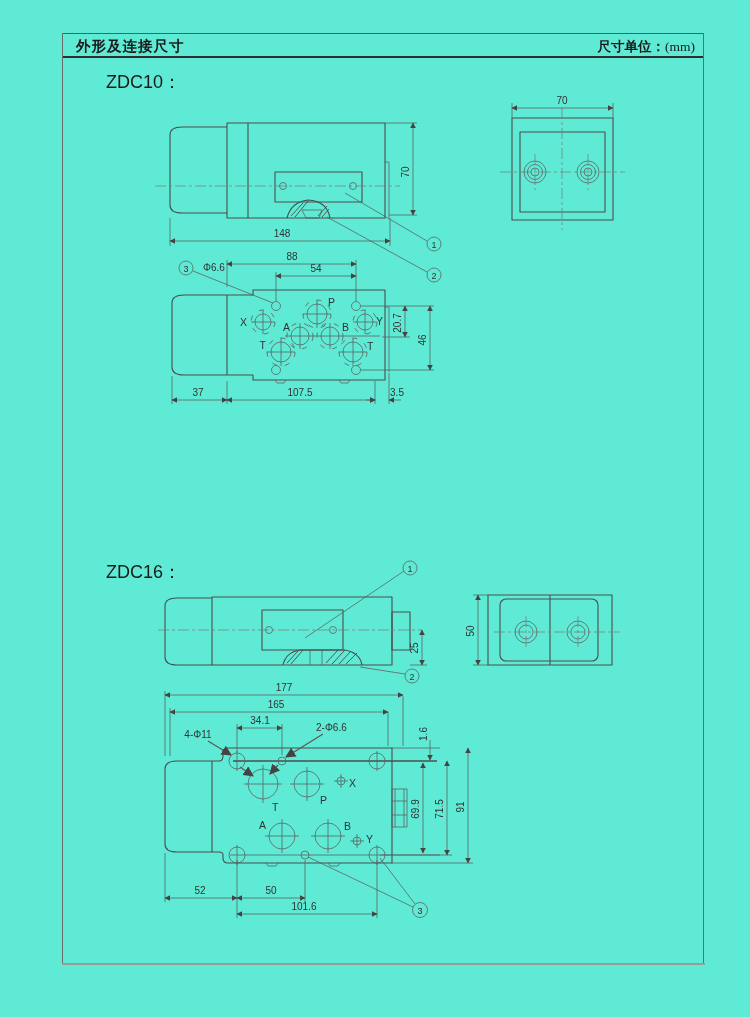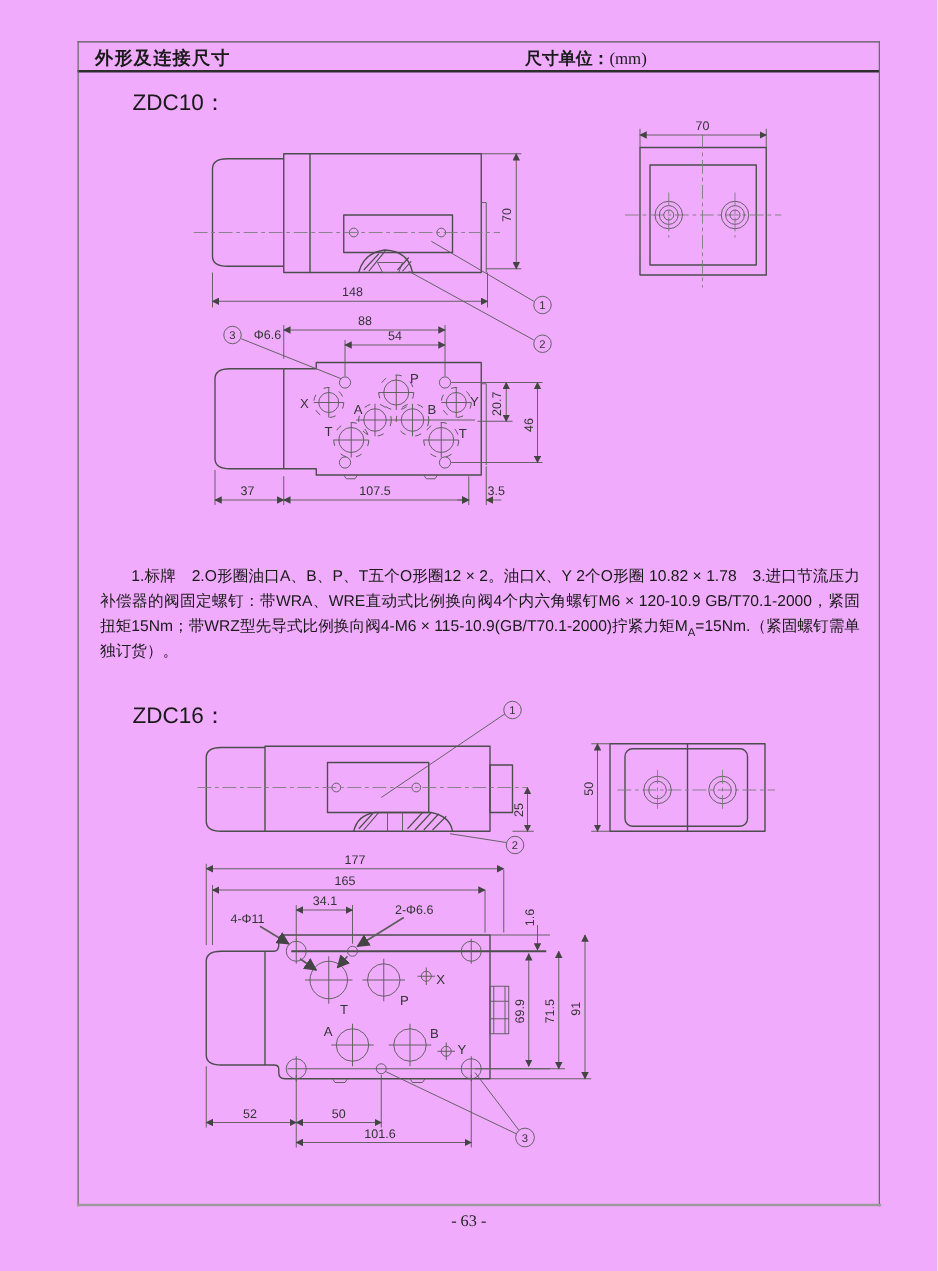--- a/index.html
+++ b/index.html
@@ -1,22 +1,22 @@
 <!DOCTYPE html>
 <html><head>
 <meta charset="utf-8">
 <style>
   html,body{margin:0;padding:0;background:#ffffff;}
-  .page{position:relative;width:750px;height:1017px;background:#f0abfc;overflow:hidden;
+  .page{position:relative;width:750px;height:1017px;background:#5eead4;overflow:hidden;
         font-family:"Liberation Sans","DejaVu Sans",sans-serif;color:#1a1a1a;}
   .hline{position:absolute;height:0;border-top:2px solid #2e2e2e;}
   .hline.thin{border-top:1.3px solid #5a5a5a;}
   .vline{position:absolute;width:0;border-left:1.4px solid #6a6a6a;}
   .header-title{position:absolute;left:76px;top:37px;font-size:14.5px;font-weight:bold;letter-spacing:1px;}
-  .header-unit{position:absolute;left:420px;top:38px;width:275px;text-align:left;font-size:13.5px;font-weight:bold;}
+  .header-unit{position:absolute;left:420px;top:38px;width:275px;text-align:right;font-size:13.5px;font-weight:bold;}
   .header-unit .mm{font-family:"Liberation Serif","DejaVu Serif",serif;font-weight:normal;}
   .model-label{position:absolute;left:106px;font-size:18px;}
   .notes{position:absolute;left:80px;top:452px;width:608px;font-size:12.5px;line-height:1.58;
          text-align:justify;text-indent:2em;margin:0;}
   .notes sub{font-size:9px;}
   .footer{position:absolute;left:0;top:969px;width:750px;text-align:center;font-size:13px;
           font-family:"Liberation Serif","DejaVu Serif",serif;color:#222;}
   svg{position:absolute;}
   svg text{font-family:"Liberation Sans","DejaVu Sans",sans-serif;fill:#333;}
   .ol{stroke:#4c4c4c;stroke-width:1.1;fill:none;stroke-linejoin:round;}
@@ -202,21 +202,20 @@
       <line class="thin" x1="102" y1="310" x2="157" y2="310" marker-start="url(#a1)" marker-end="url(#a1)"></line>
       <text class="dimt" x="128" y="306" text-anchor="middle">37</text>
       <line class="thin" x1="157" y1="310" x2="305" y2="310" marker-start="url(#a1)" marker-end="url(#a1)"></line>
       <text class="dimt" x="230" y="306" text-anchor="middle">107.5</text>
       <line class="thin" x1="296" y1="310" x2="305" y2="310" marker-end="url(#a1)"></line>
       <line class="thin" x1="331" y1="310" x2="319" y2="310" marker-end="url(#a1)"></line>
       <text class="dimt" x="327" y="306" text-anchor="middle">3.5</text>
     </g>
   </svg>
 
-  <p class="notes"><span>1.标牌　2.O形圈油口A、B、P、T五个O形圈12 × 2。油口X、Y 2个O形圈 10.82 × 1.78　3.进口节流压力补偿器的阀固定螺钉：带WRA、WRE直动式比例换向阀4个内六角螺钉M6 × 120-10.9 GB/T70.1-2000，紧固扭矩15Nm；带WRZ型先导式比例换向阀4-M6 × 115-10.9(GB/T70.1-2000)拧紧力矩M</span><sub>A</sub><span>=15Nm.（紧固螺钉需单独订货）。</span></p>
 
   <svg style="left:70px;top:550px;" width="560" height="395" viewBox="0 0 560 395">
     <defs>
       <marker id="a2" viewBox="0 0 10 10" refX="9" refY="5" markerWidth="8" markerHeight="8" orient="auto-start-reverse">
         <path d="M0,0 L10,5 L0,10 z" fill="#444"></path>
       </marker>
     </defs>
 
     <g>
       <path class="ol" d="M142,48 H107 Q95,48 95,56 V107 Q95,115 107,115 H142"></path>
@@ -379,14 +378,13 @@
       <line class="thin" x1="167" y1="364" x2="307" y2="364" marker-start="url(#a2)" marker-end="url(#a2)"></line>
       <text class="dimt" x="234" y="360" text-anchor="middle">101.6</text>
 
       <line class="thin" x1="238" y1="307" x2="343" y2="357"></line>
       <line class="thin" x1="310" y1="308" x2="345" y2="354"></line>
       <circle class="thin" cx="350" cy="360" r="7.5"></circle>
       <text class="co" x="350" y="363.5" text-anchor="middle">3</text>
     </g>
   </svg>
 
-  <div class="footer">- 63 -</div>
 </div>
 
 </body></html>

